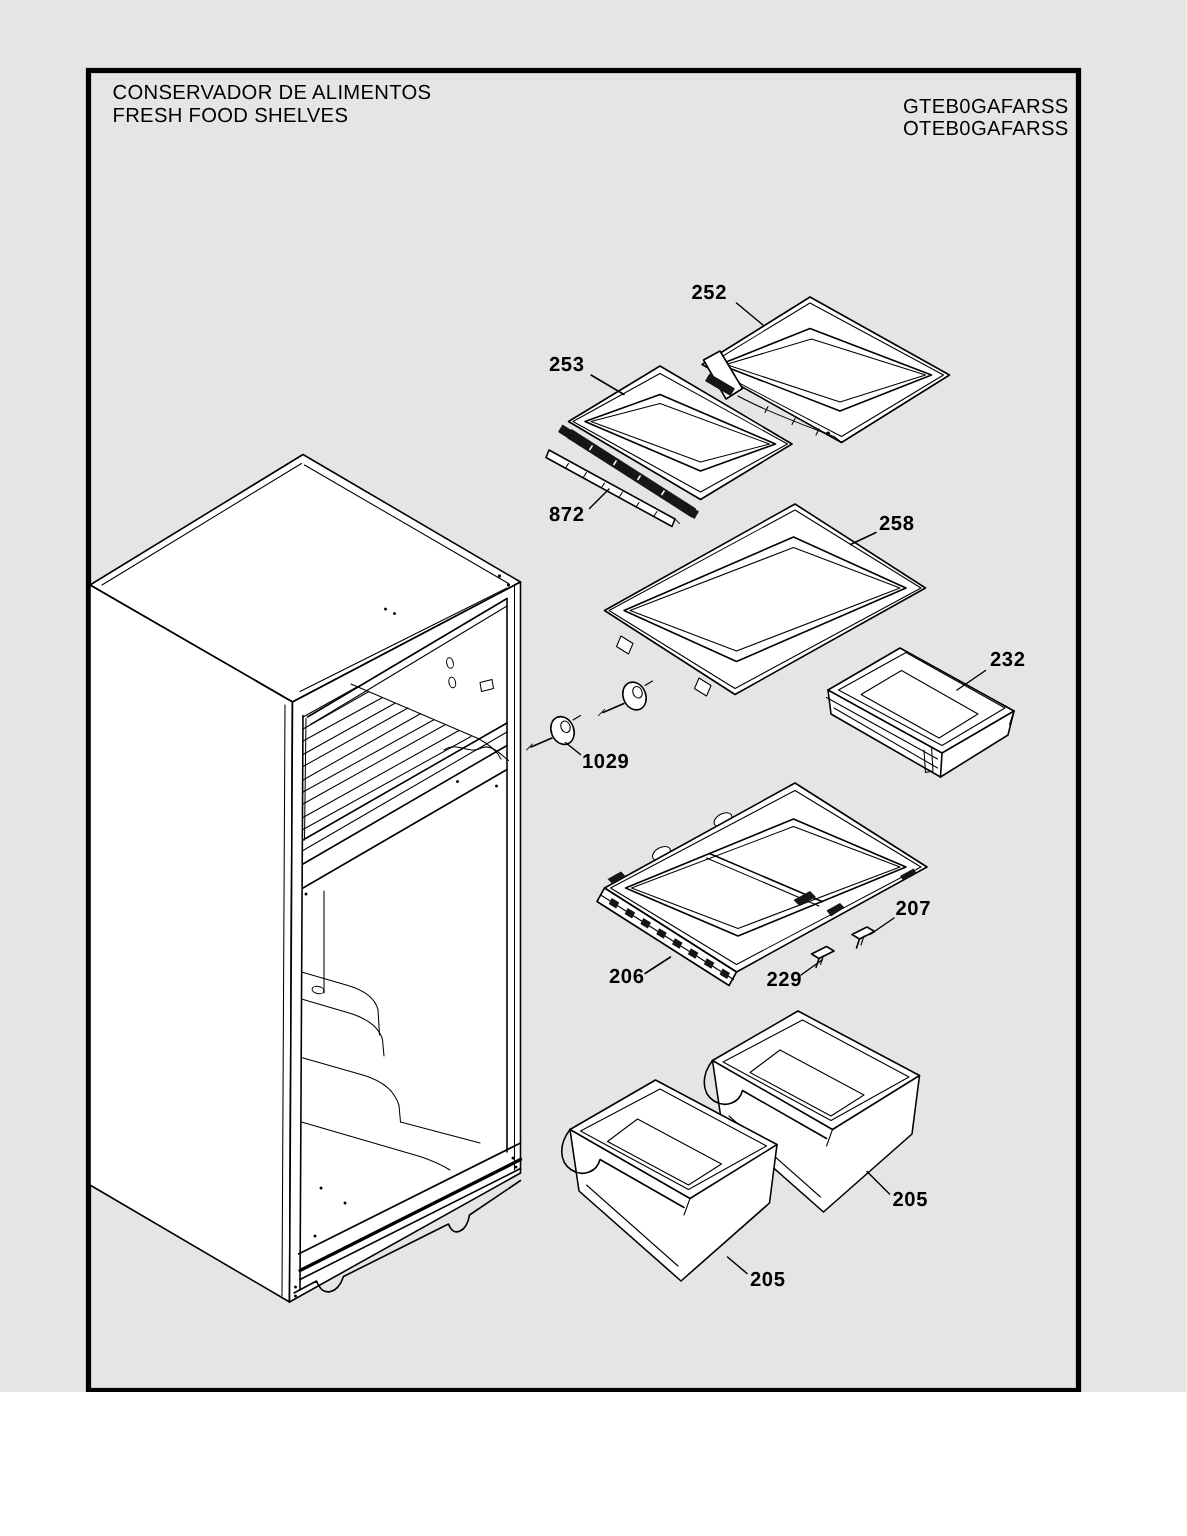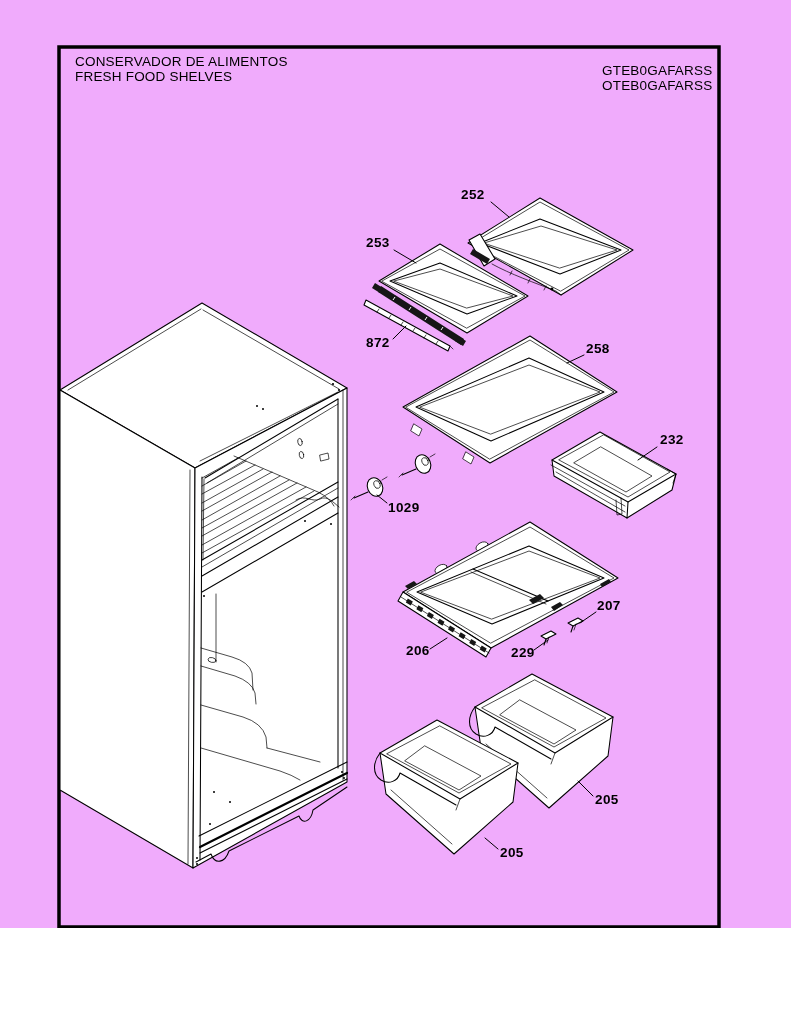--- a/index.html
+++ b/index.html
@@ -1,16 +1,16 @@
 <!DOCTYPE html>
 <html><head>
 <meta charset="utf-8">
 <style>
   html,body{margin:0;padding:0;background:#ffffff;}
-  .page{position:relative;width:791px;height:928px;background:#f0abfc;overflow:hidden;
+  .page{position:relative;width:791px;height:928px;background:#e5e5e5;overflow:hidden;
         font-family:"Liberation Sans",sans-serif;}
   svg{display:block;}
   svg text{font-family:"Liberation Sans",sans-serif;fill:#000;}
   .t-head{font-size:13.5px;letter-spacing:.2px;}
   .t-part{font-size:13.5px;font-weight:bold;letter-spacing:.4px;}
   .ln{fill:none;stroke:#000;stroke-width:1.05;stroke-linejoin:round;stroke-linecap:round;}
   .lnthin{fill:none;stroke:#000;stroke-width:.7;stroke-linejoin:round;stroke-linecap:round;}
   .lnw{fill:#ffffff;stroke:#000;stroke-width:1.05;stroke-linejoin:round;stroke-linecap:round;}
   .lnwt{fill:#ffffff;stroke:#000;stroke-width:.7;stroke-linejoin:round;stroke-linecap:round;}
   .sil{fill:#ffffff;stroke:none;}

